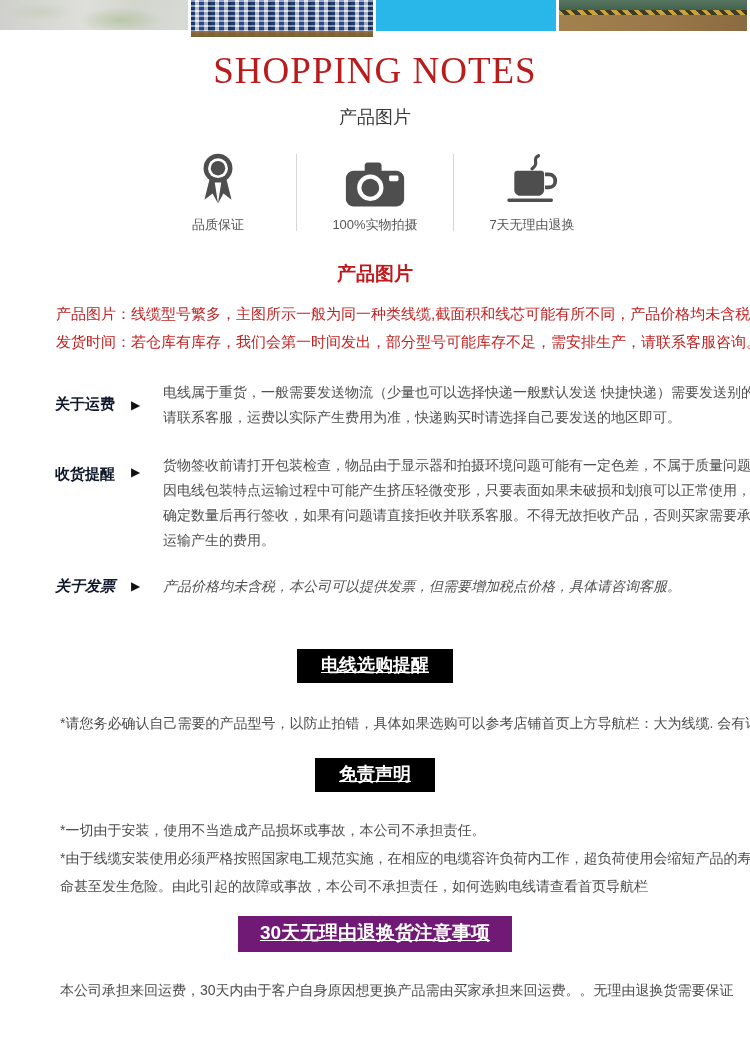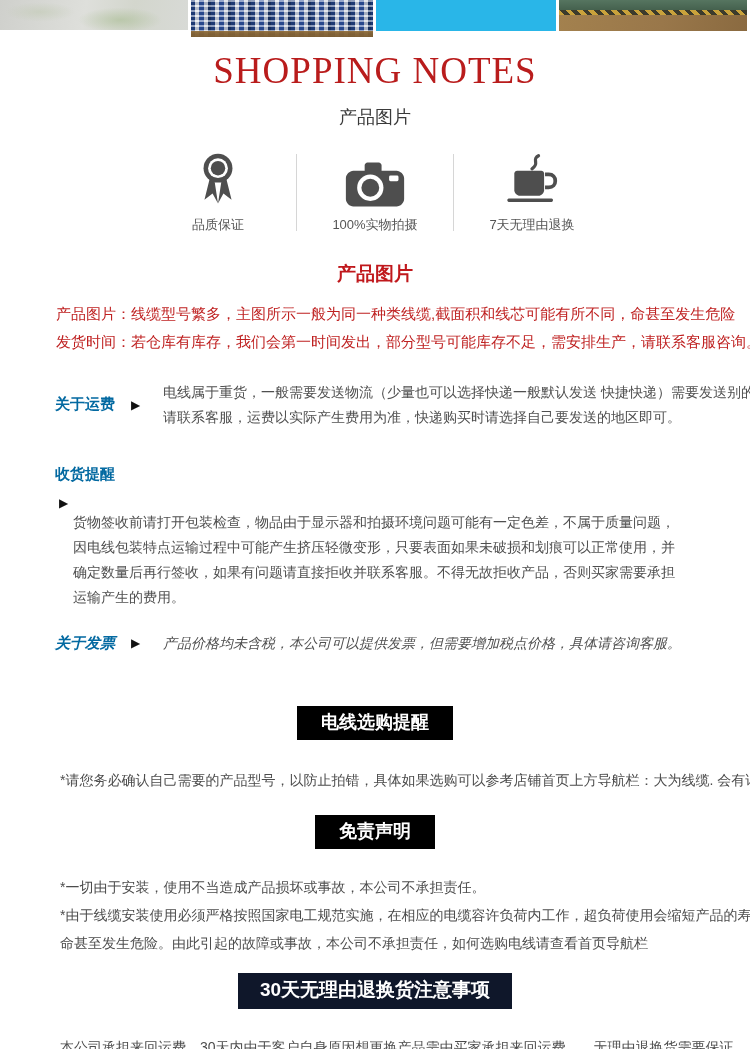--- a/index.html
+++ b/index.html
@@ -59,32 +59,32 @@
   .icon-fill { fill: #4e4e4e; }
   .icon-stroke { stroke: #4e4e4e; fill: none; }
 
   
   .special-heading { margin-top: 27px; text-align: center; font-size: 19px; font-weight: bold; color: #c0181c; }
   .special-lines { margin: 13px 0 0 56px; font-size: 15px; line-height: 28px; color: #bf2121; white-space: nowrap; }
 
   
   .info-section { display: flex; margin-left: 55px; }
   .sec-freight { margin-top: 24px; align-items: center; }
-  .sec-receive { margin-top: 23px; align-items: flex-start; flex-direction: column; }
+  .sec-receive { margin-top: 23px; align-items: flex-start; }
   .sec-receive .info-label, .sec-receive .info-arrow { margin-top: 12px; }
   .sec-invoice { margin-top: 21px; align-items: center; font-style: italic; }
-  .info-label { flex: none; width: 72px; font-size: 15px; font-weight: bold; color: #0369a1; white-space: nowrap; }
+  .info-label { flex: none; width: 72px; font-size: 15px; font-weight: bold; color: #0f172a; white-space: nowrap; }
   .info-arrow { flex: none; width: 14px; font-size: 12px; color: #111; margin-left: 4px; }
   .info-lines { margin-left: 18px; font-size: 14px; line-height: 25px; color: #4f4f4f; white-space: nowrap; }
 
   
   .badge { display: block; width: fit-content; margin-left: auto; margin-right: auto;
-           color: #fff; font-size: 18px; font-weight: bold; padding: 4px 24px 6px; white-space: nowrap; }
+           color: #fff; font-size: 18px; font-weight: bold; padding: 4px 24px 6px; white-space: nowrap; text-decoration: underline; }
   .badge-black { background: #000; }
-  .badge-red { background: #0f172a; font-size: 19px; padding: 4px 22px 6px; }
+  .badge-red { background: #701a75; font-size: 19px; padding: 4px 22px 6px; }
   .badge-1 { margin-top: 50px; }
   .badge-2 { margin-top: 21px; }
   .badge-3 { margin-top: 16px; }
   .block-lines { margin: 26px 0 0 60px; font-size: 14px; line-height: 28px; color: #4c4c4c; white-space: nowrap; }
   .block-lines.tight { margin-top: 24px; }
 </style>
 </head>
 <body>
 
 <div class="photo-strip">
@@ -131,21 +131,21 @@
         <path class="icon-stroke" d="M45 23 L49 23 C53.5 23 56 26 56 30 C56 34 53.5 37 49 37 L45 37" stroke-width="4"></path>
         <path class="icon-fill" d="M6 49 L52 49 C54 49 54 52.5 52 52.5 L6 52.5 C4 52.5 4 49 6 49 Z"></path>
       </svg>
     </span>
     <span class="feature-label">7天无理由退换</span>
   </div>
 </div>
 
 <div class="special-heading">产品图片</div>
 <div class="special-lines">
-  <div>产品图片：线缆型号繁多，主图所示一般为同一种类线缆,截面积和线芯可能有所不同，命甚至发生危险</div>
+  <div>产品图片：线缆型号繁多，主图所示一般为同一种类线缆,截面积和线芯可能有所不同，产品价格均未含税</div>
   <div>发货时间：若仓库有库存，我们会第一时间发出，部分型号可能库存不足，需安排生产，请联系客服咨询。</div>
 </div>
 
 <div class="info-section sec-freight">
   <span class="info-label">关于运费</span>
   <span class="info-arrow">▶</span>
   <div class="info-lines">
     <div>电线属于重货，一般需要发送物流（少量也可以选择快递一般默认发送  快捷快递）需要发送别的快递</div>
     <div>请联系客服，运费以实际产生费用为准，快递购买时请选择自己要发送的地区即可。</div>
   </div>

